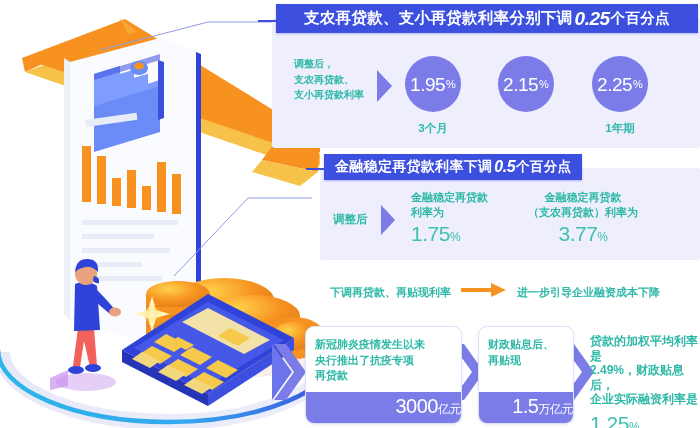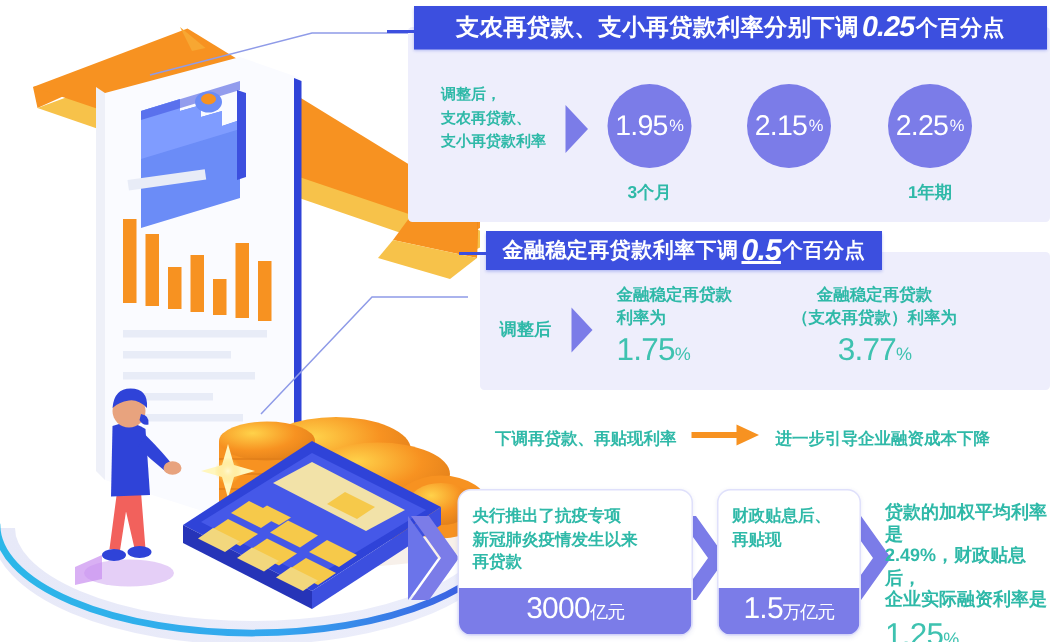--- a/index.html
+++ b/index.html
@@ -27,21 +27,21 @@
   .banner{
     position:absolute;background:#3c4fdf;color:#ffffff;
     font-weight:bold;white-space:nowrap;
     display:flex;align-items:center;
     box-shadow:0 1px 2px rgba(60,79,223,.35);
   }
   #banner-1{left:276px;top:4px;height:29px;padding:0 28px;font-size:15.5px;letter-spacing:.3px;}
   #banner-2{left:324px;top:154px;height:26px;padding:0 11px;font-size:14px;letter-spacing:.3px;}
   .banner .big{font-size:19px;font-style:italic;font-weight:bold;margin:0 1px 0 2px;letter-spacing:-.5px;}
   .banner .tail{font-size:14.5px;}
-  #banner-2 .big{font-size:20px;text-decoration:underline;}
+  #banner-2 .big{font-size:16px;}
   #banner-2 .tail{font-size:13.5px;}
 
   
   .lead{position:absolute;background:#3c4fdf;height:2px;}
   #lead-1{left:258px;top:20px;width:20px;}
   #lead-2{left:306px;top:168px;width:20px;}
 
   
   #top-label{
     position:absolute;left:294px;top:56px;width:74px;
@@ -90,21 +90,21 @@
 
   
   .card{
     position:absolute;background:#ffffff;border:1px solid #dfe0fb;
     border-radius:9px;overflow:hidden;
     box-shadow:0 1px 3px rgba(90,95,190,.12);
   }
   .card .body{padding:10px 9px 6px 9px;}
   .card .body p{margin:0;color:#2fb9a8;font-size:11px;line-height:15.5px;font-weight:bold;}
   .card .foot{
-    background:#7b7ce8;color:#ffffff;text-align:center;
+    background:#7b7ce8;color:#ffffff;text-align:right;
     padding:3px 0 5px 0;font-size:20px;letter-spacing:-.5px;
   }
   .card .foot .u{font-size:12px;}
   #card-1{left:305px;top:326px;width:155px;height:96px;}
   #card-2{left:478px;top:326px;width:94px;height:96px;}
   #card-1 .foot{position:absolute;left:0;bottom:0;width:100%;}
   #card-2 .foot{position:absolute;left:0;bottom:0;width:100%;}
 
   #tail-3{position:absolute;left:590px;top:334px;width:108px;}
   #tail-3 p{margin:0;color:#2fb9a8;font-size:12px;line-height:14.5px;font-weight:bold;}
@@ -347,22 +347,22 @@
   </svg>
   <svg class="chev" style="left:452px;top:338px" width="34" height="72">
     <polygon points="0,6 20,34 0,62 12,62 32,34 12,6" fill="#7b7ce8"></polygon>
   </svg>
   <svg class="chev" style="left:562px;top:338px" width="34" height="72">
     <polygon points="0,6 20,34 0,62 12,62 32,34 12,6" fill="#7b7ce8"></polygon>
   </svg>
 
   <div class="card" id="card-1">
     <div class="body">
+      <p>新冠肺炎疫情发生以来</p>
       <p>央行推出了抗疫专项</p>
-      <p>新冠肺炎疫情发生以来</p>
       <p>再贷款</p>
     </div>
     <div class="foot"><span>3000</span><span class="u">亿元</span></div>
   </div>
 
   <div class="card" id="card-2">
     <div class="body">
       <p>财政贴息后、</p>
       <p>再贴现</p>
     </div>

